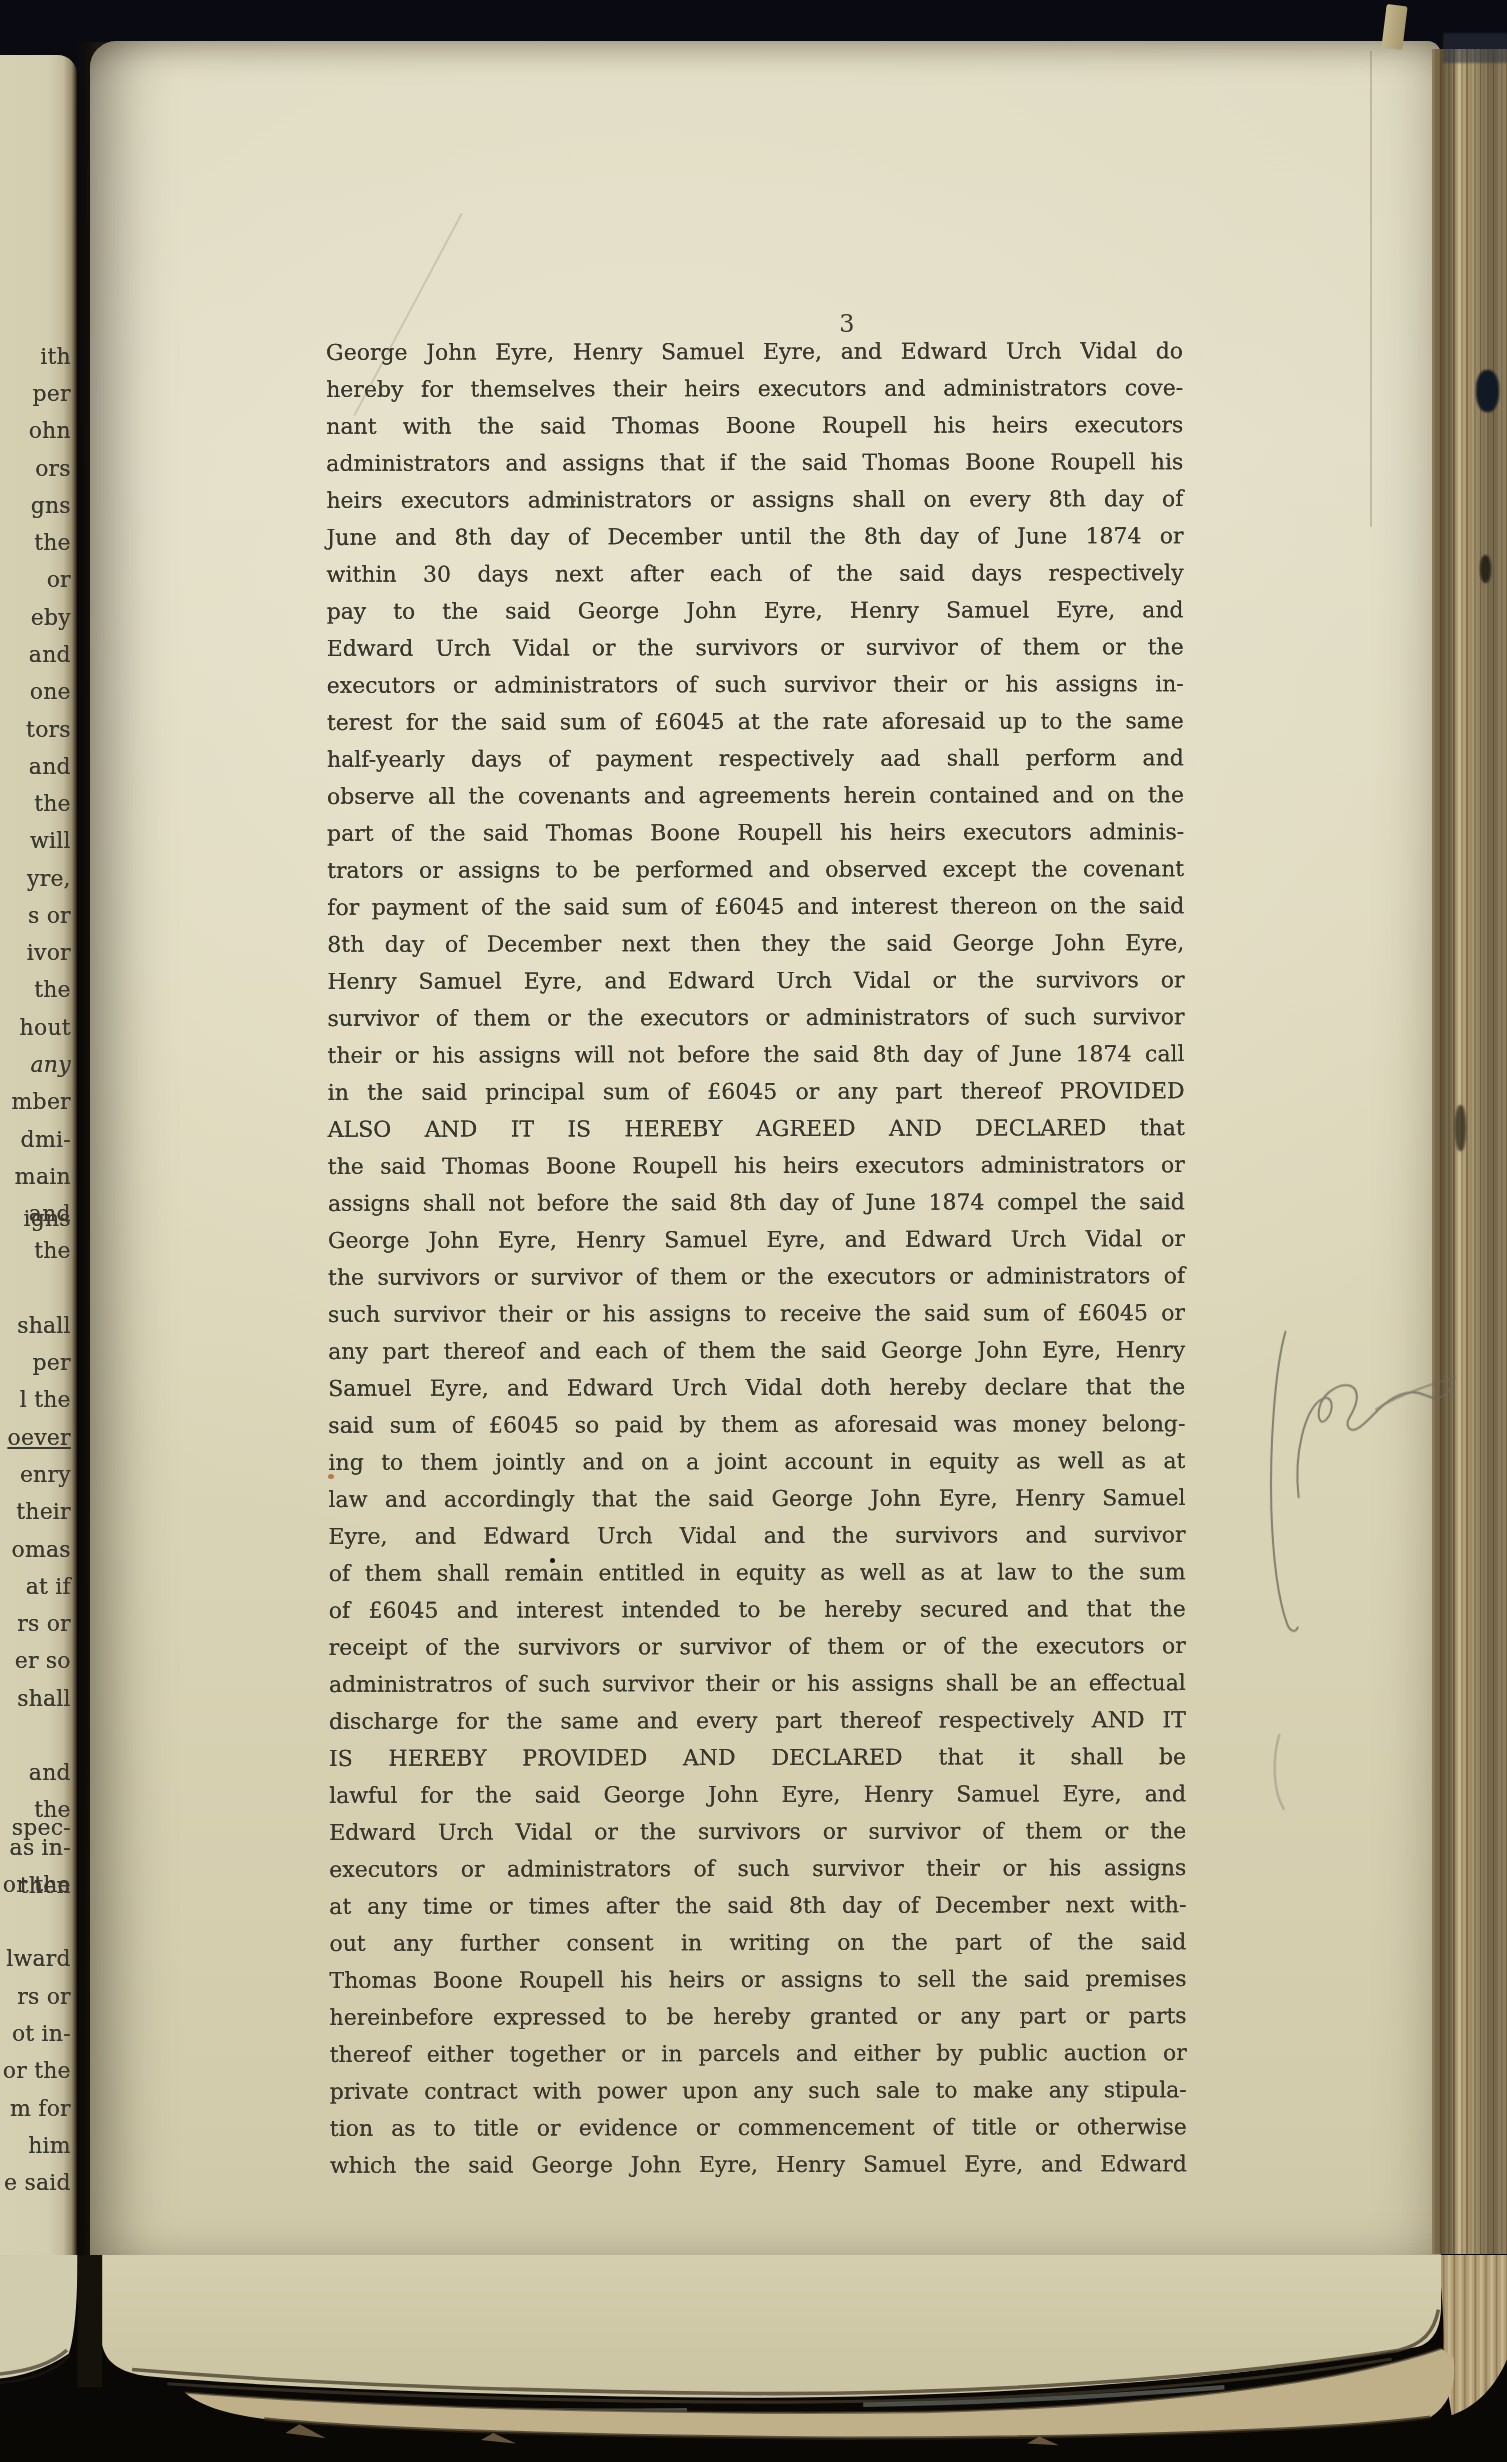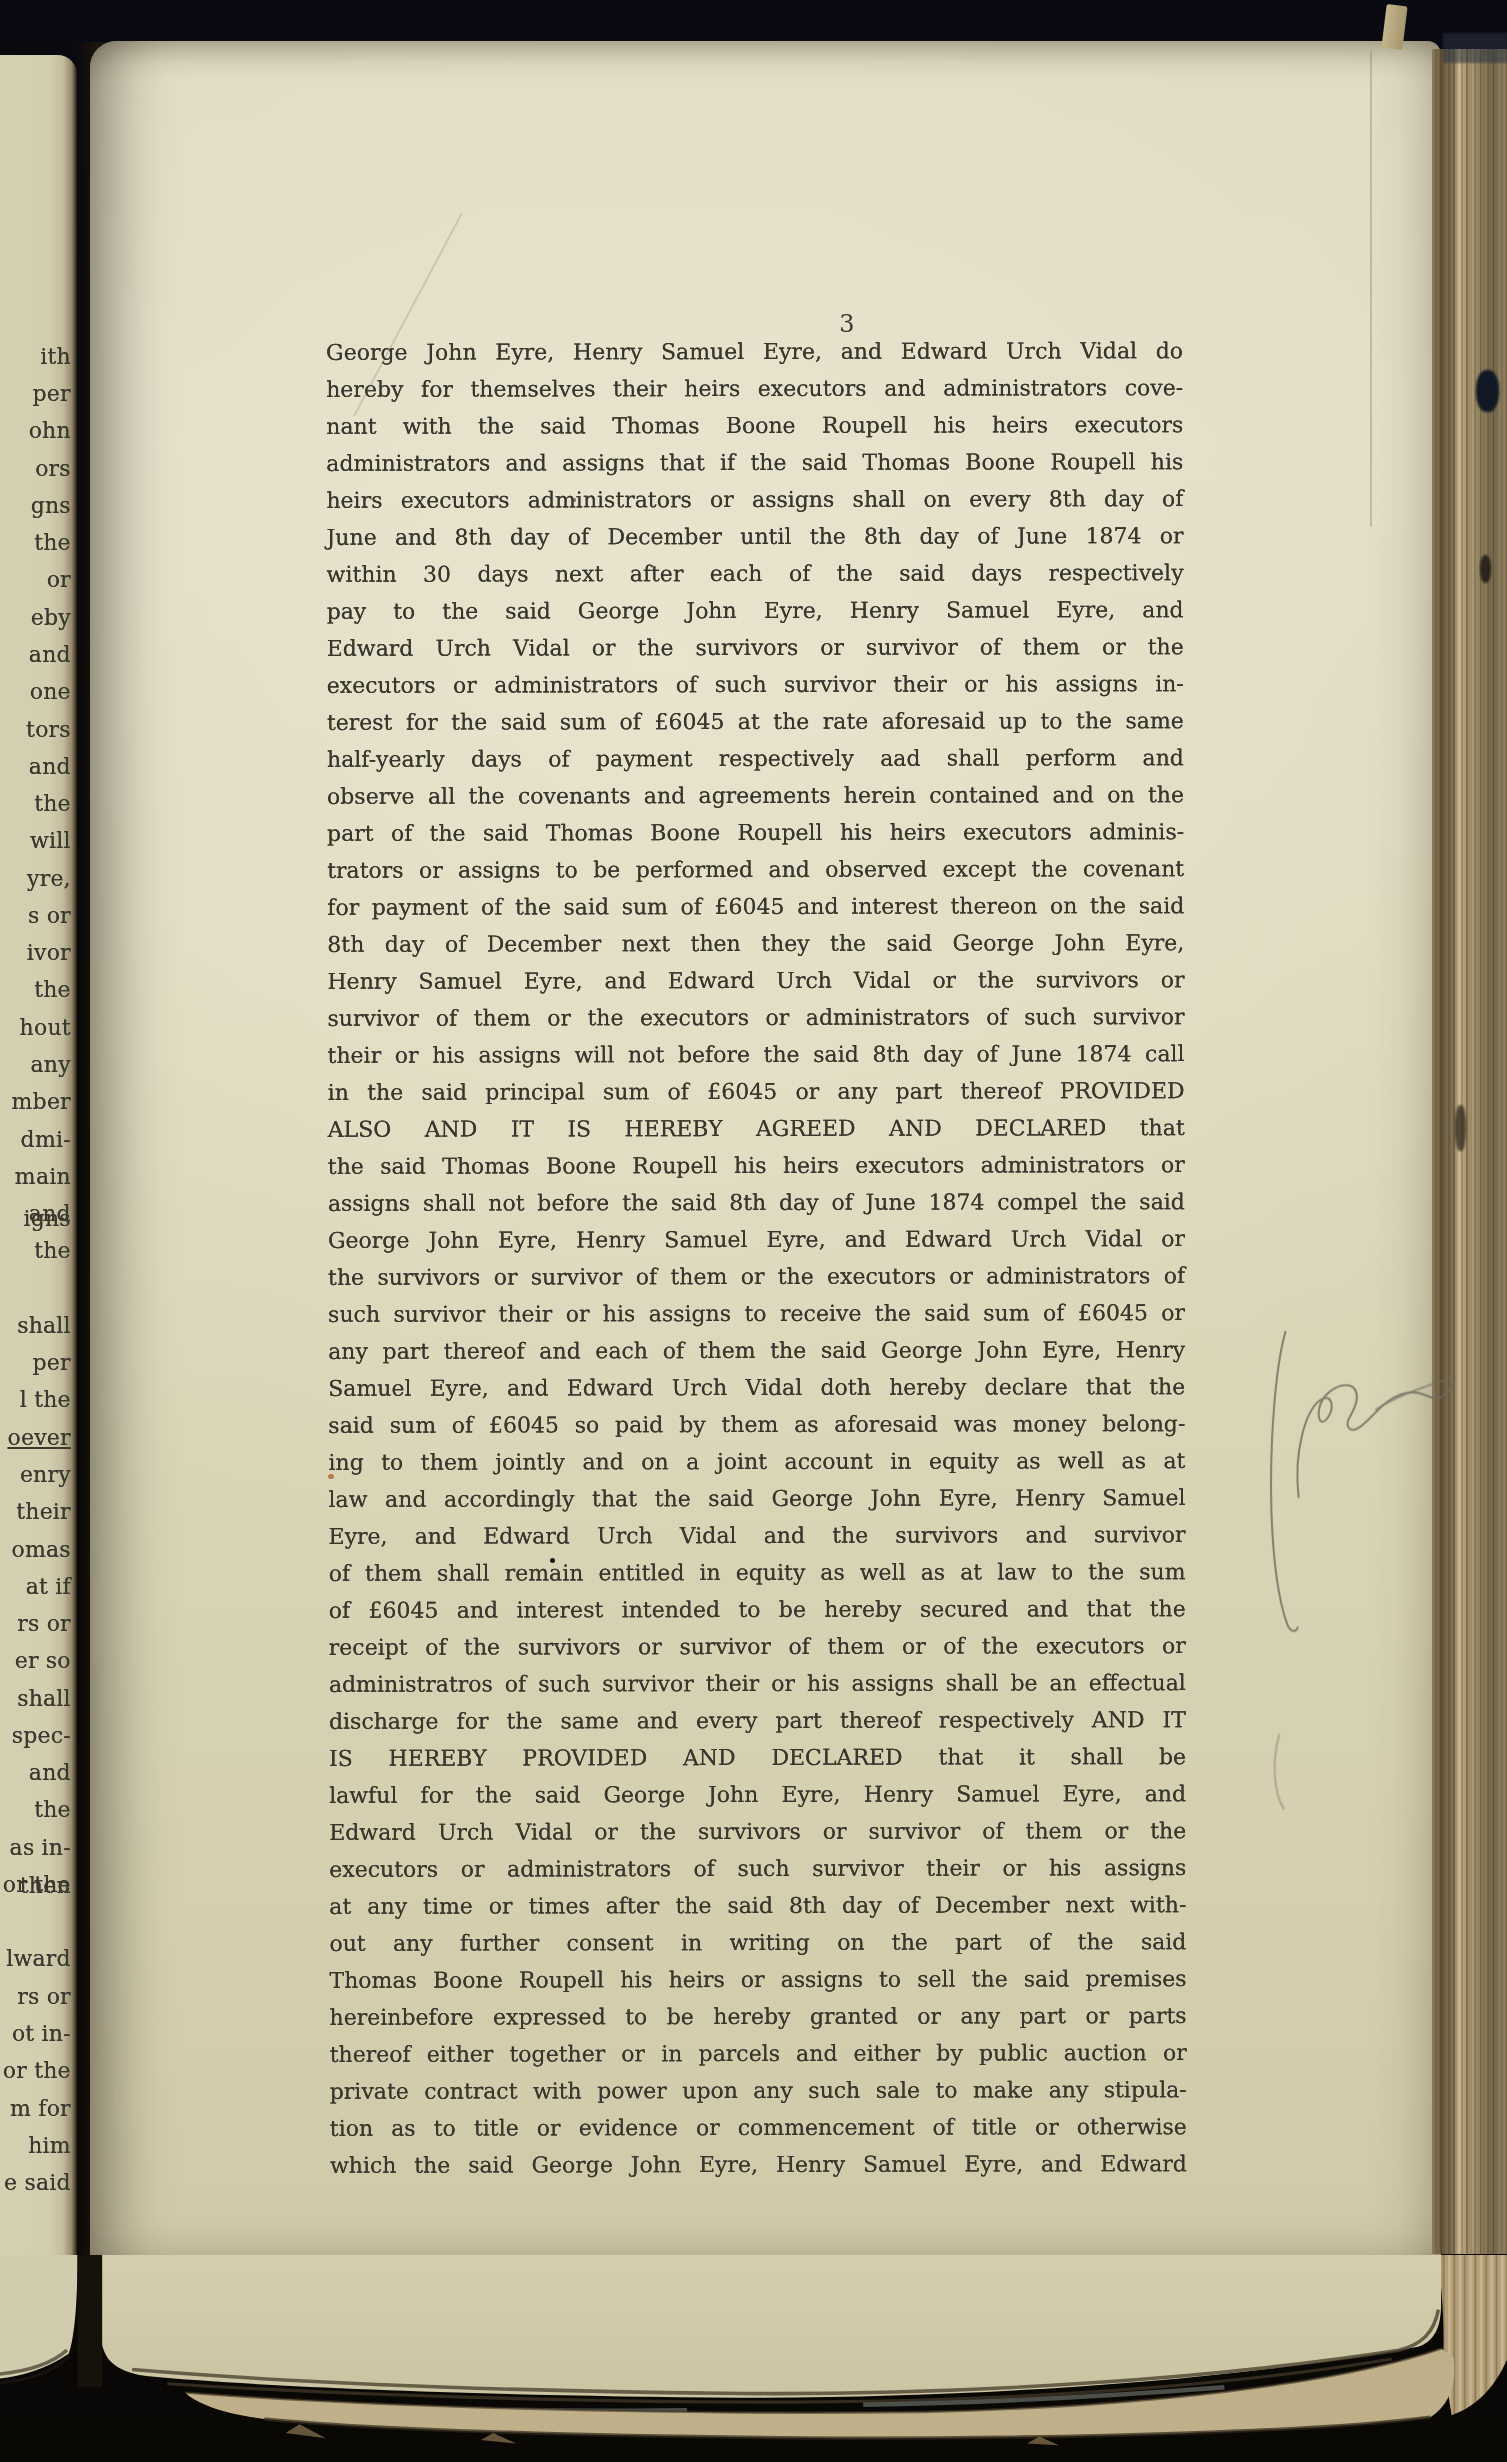--- a/index.html
+++ b/index.html
@@ -98,39 +98,39 @@
         <div class="fl" style="top: 624px;">one</div>
         <div class="fl" style="top: 662px; margin-left: 44px;">tors</div>
         <div class="fl" style="top: 699px;">and</div>
         <div class="fl" style="top: 736px;">the</div>
         <div class="fl" style="top: 773px;">will</div>
         <div class="fl" style="top: 811px;">yre,</div>
         <div class="fl" style="top: 848px;">s or</div>
         <div class="fl" style="top: 885px;">ivor</div>
         <div class="fl" style="top: 922px;">the</div>
         <div class="fl" style="top: 960px;">hout</div>
-        <div class="fl" style="top: 997px;">any</div>
+        <div class="fl" style="top: 997px; font-style: italic;">any</div>
         <div class="fl" style="top: 1034px;">mber</div>
         <div class="fl" style="top: 1072px;">dmi-</div>
         <div class="fl" style="top: 1109px;">main</div>
         <div class="fl" style="top: 1146px;">and</div>
         <div class="fl" style="top: 1183px;">the</div>
         <div class="fl" style="top: 1151px;">igns</div>
         <div class="fl" style="top: 1258px;">shall</div>
         <div class="fl" style="top: 1295px;">per</div>
         <div class="fl" style="top: 1332px;">l the</div>
         <div class="fl" style="top: 1370px; text-decoration: underline;">oever</div>
         <div class="fl" style="top: 1407px;">enry</div>
         <div class="fl" style="top: 1444px; margin-left: 44px;">their</div>
         <div class="fl" style="top: 1482px; text-align: center;">omas</div>
         <div class="fl" style="top: 1519px;">at if</div>
         <div class="fl" style="top: 1556px;">rs or</div>
         <div class="fl" style="top: 1593px;">er so</div>
         <div class="fl" style="top: 1631px;">shall</div>
-        <div class="fl" style="top: 1668px;">spec-</div>
+        <div class="fl" style="top: 1760px;">spec-</div>
         <div class="fl" style="top: 1705px;">and</div>
         <div class="fl" style="top: 1742px;">the</div>
         <div class="fl" style="top: 1780px;">as in-</div>
         <div class="fl" style="top: 1817px;">or the</div>
         <div class="fl" style="top: 1818px;">then</div>
         <div class="fl" style="top: 1891px;">lward</div>
         <div class="fl" style="top: 1929px;">rs or</div>
         <div class="fl" style="top: 1966px;">ot in-</div>
         <div class="fl" style="top: 2003px;">or the</div>
         <div class="fl" style="top: 2041px;">m for</div>

